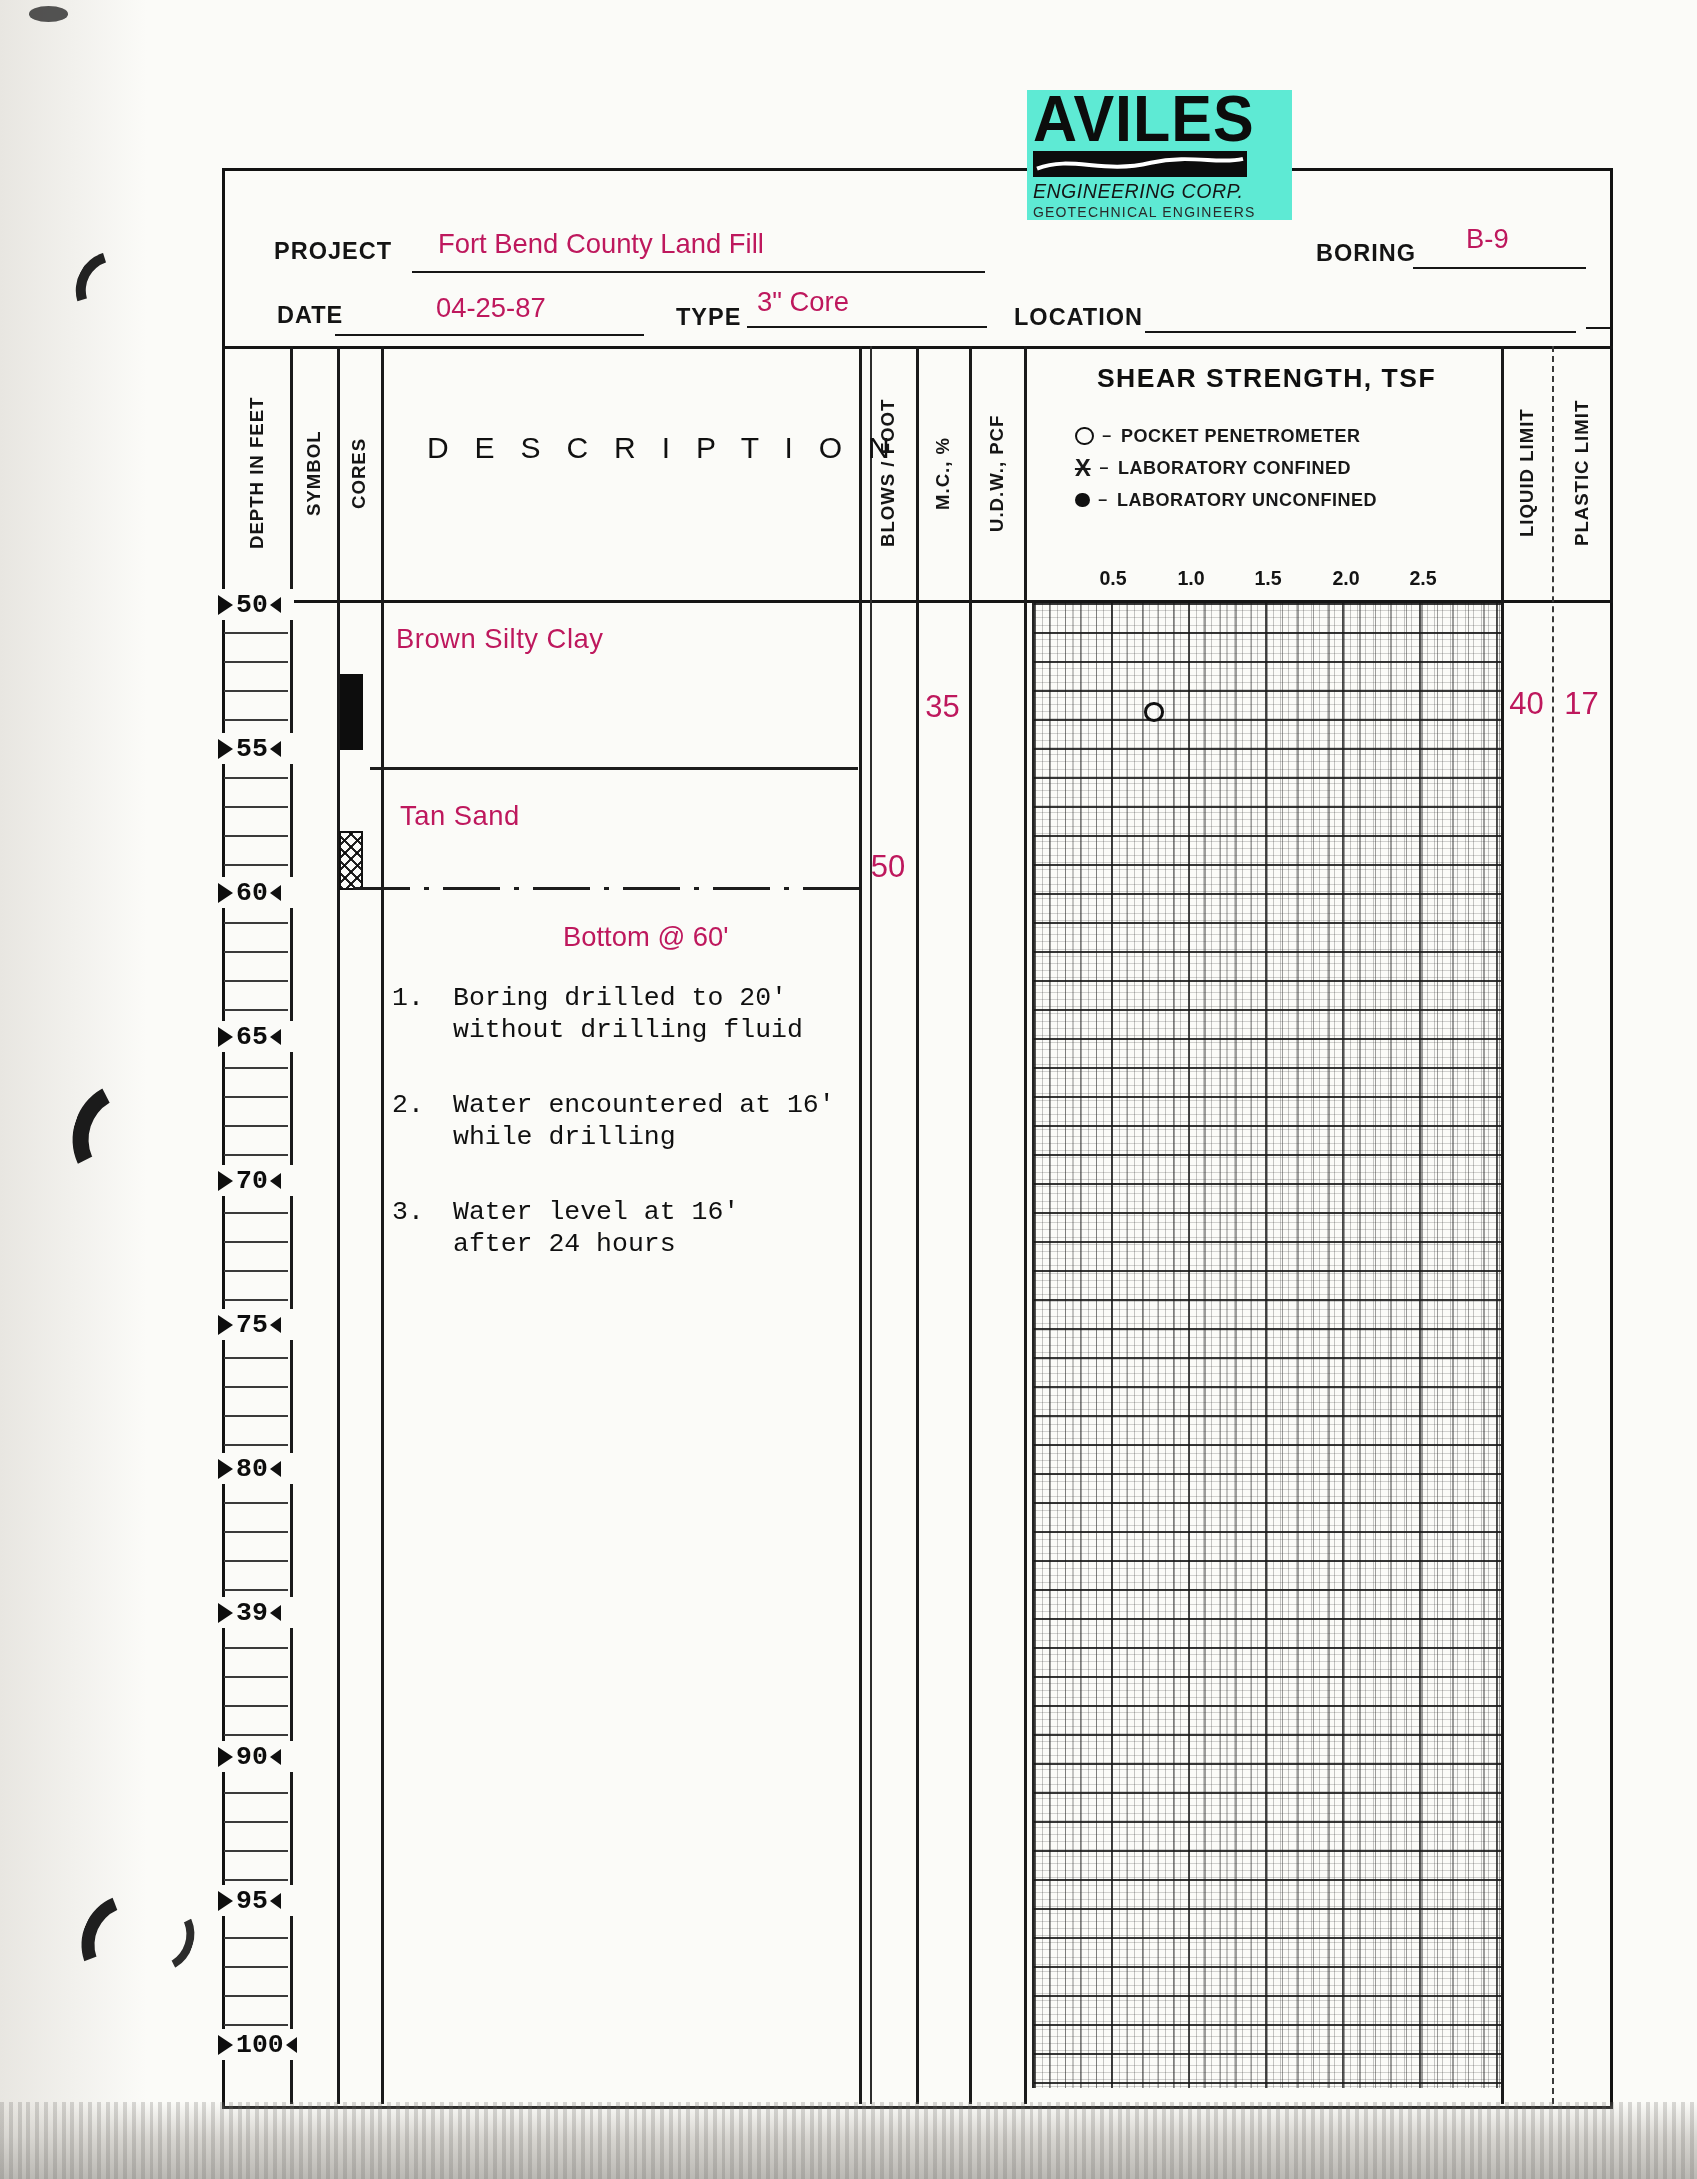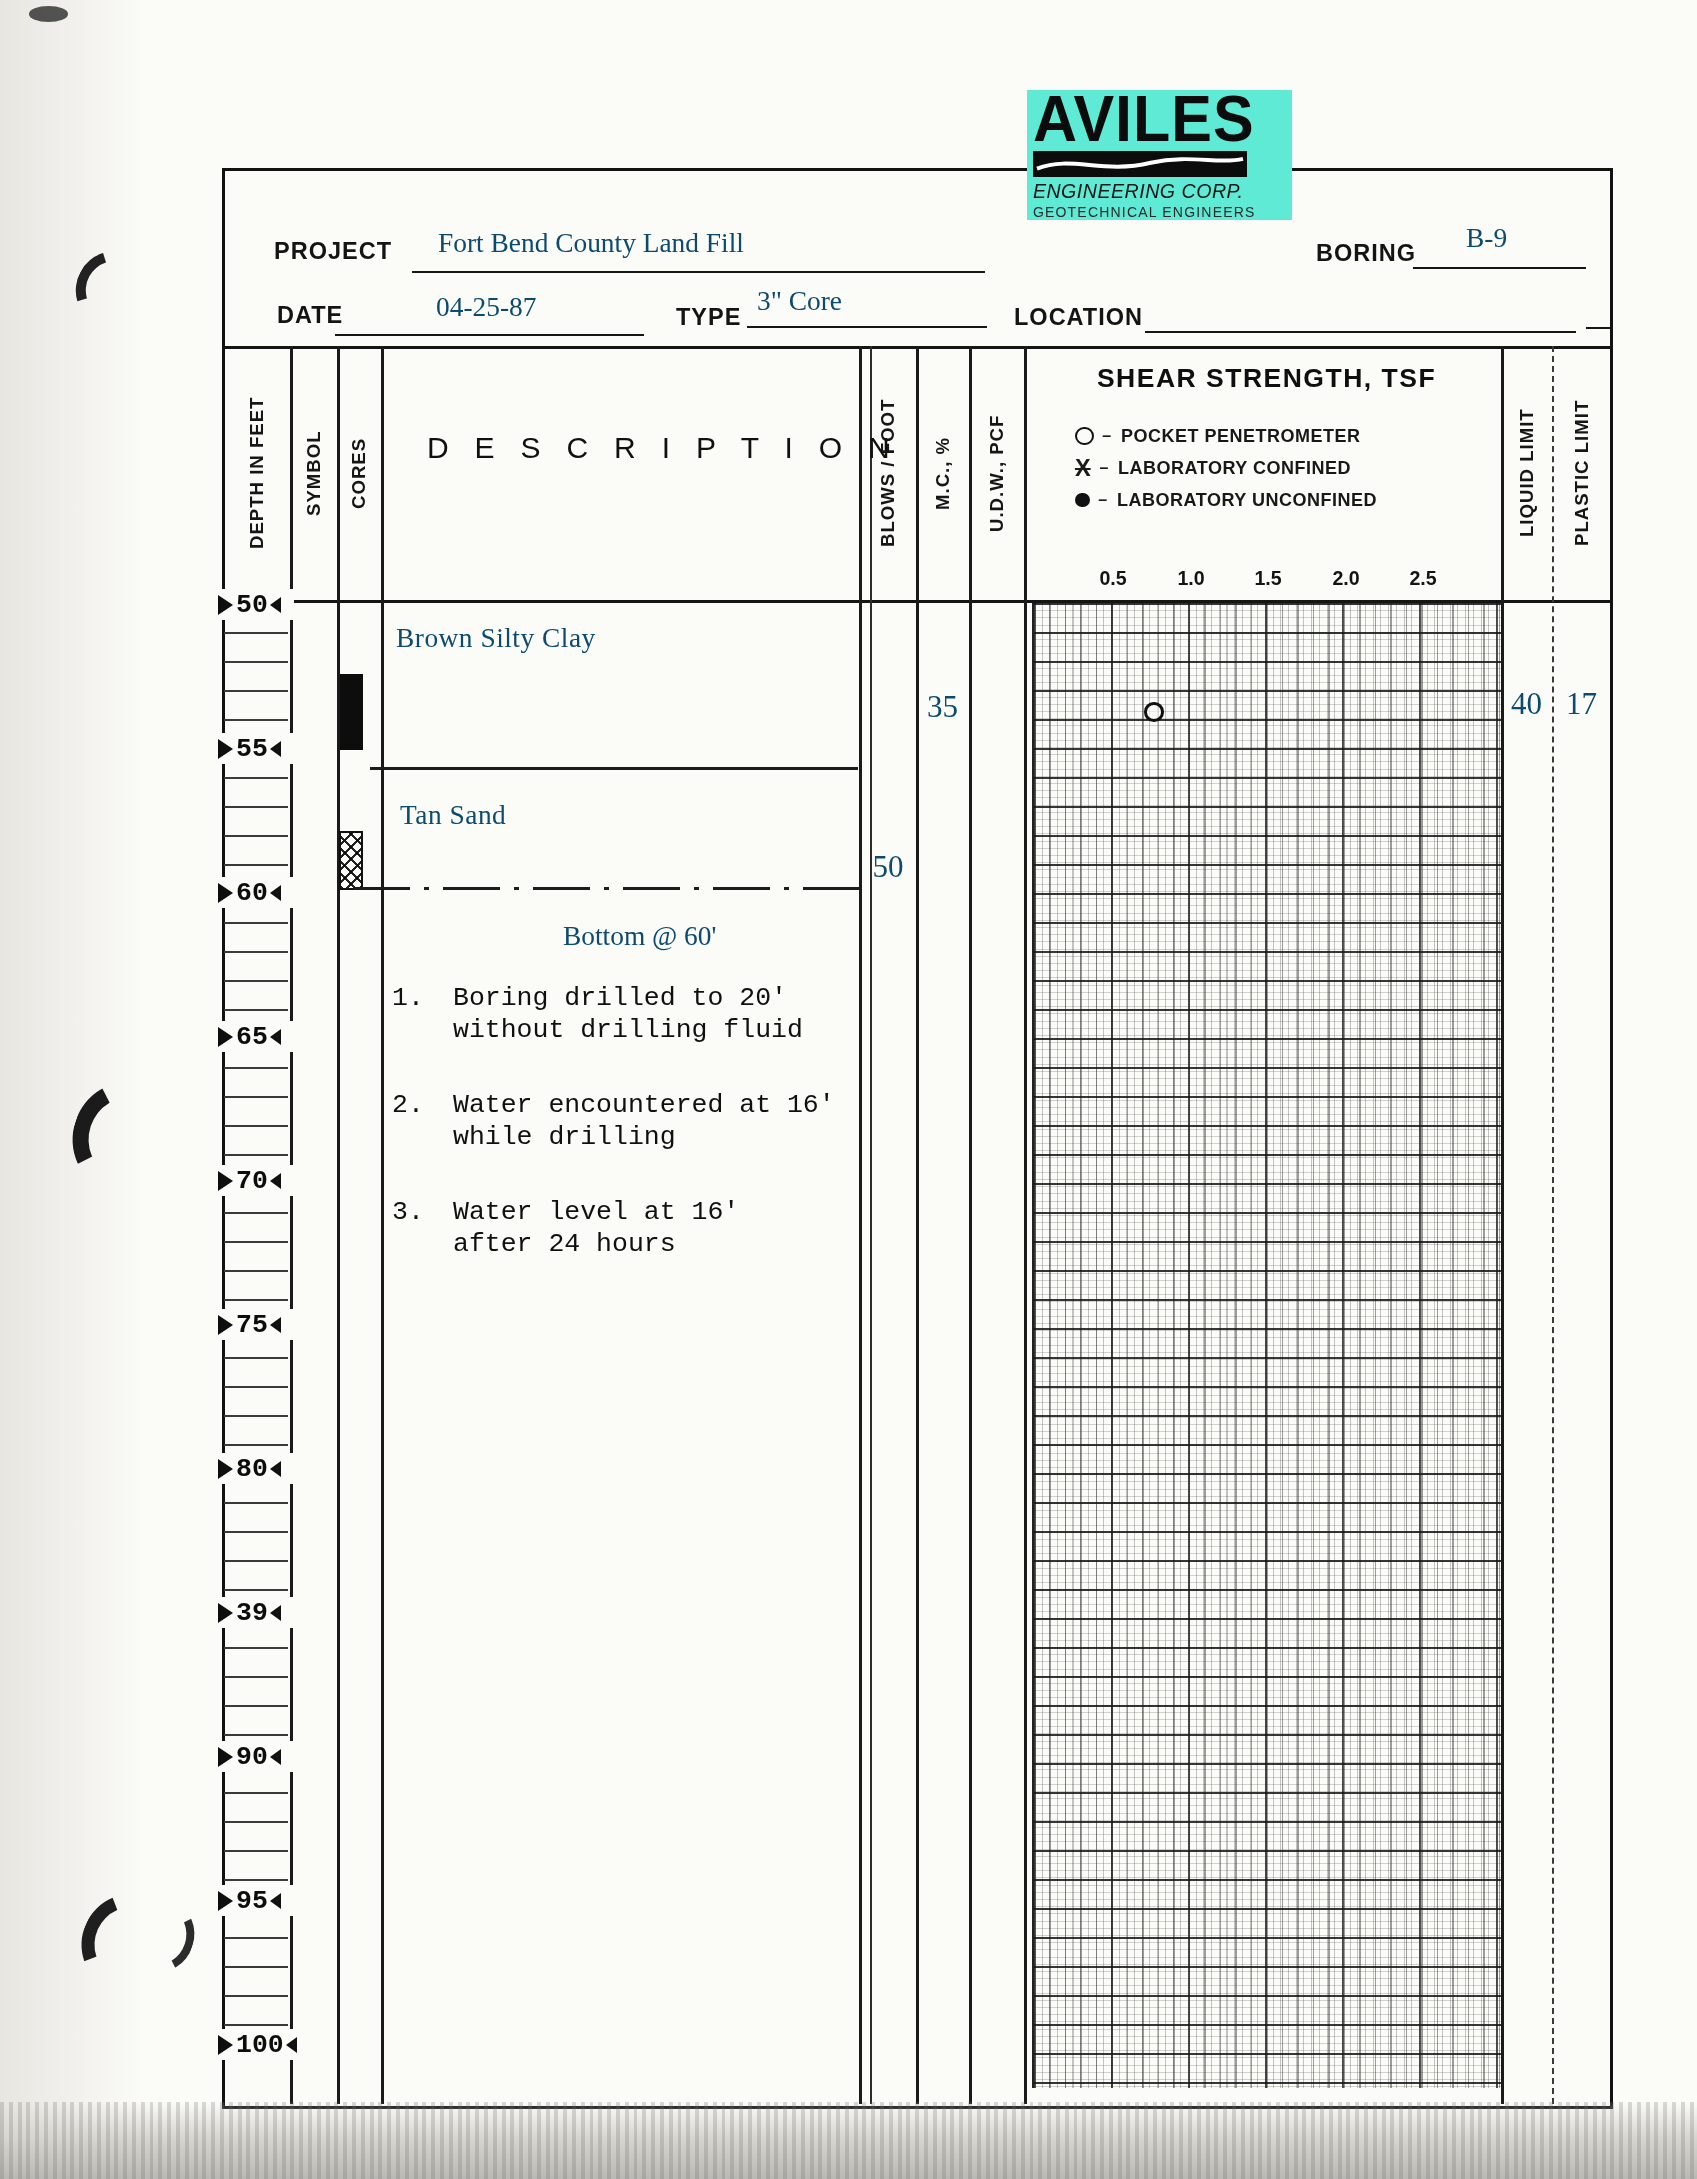--- a/index.html
+++ b/index.html
@@ -23,21 +23,21 @@
   
   .logo{position:absolute;left:1027px;top:90px;width:253px;background:#5eead4;z-index:5;text-align:left;padding:0 5.9px;}
   .logo-name{font-weight:900;font-size:61px;letter-spacing:1px;line-height:59px;color:#0c0c0c;
     font-family:"Liberation Sans",sans-serif;transform:scaleY(1.05);}
   .logo-bar{width:214px;height:25.5px;background:#0c0c0c;margin-top:2px;position:relative;}
   .logo-bar svg{position:absolute;inset:0;}
   .logo-sub1{font-style:italic;font-size:19.6px;letter-spacing:0.5px;margin-top:3.9px;color:#151515;}
   .logo-sub2{font-size:14px;letter-spacing:1.2px;color:#2a2a2a;margin-top:1px;}
 
   .flabel{position:absolute;font-weight:bold;font-size:23.5px;letter-spacing:1px;color:#141414;}
-  .typed{font-family:Liberation Serif, serif;color:#0c4a6e;}
+  .typed{font-family:Liberation Sans, sans-serif;color:#be185d;}
   .fvalue{position:absolute;font-size:27.4px;}
   .uline{position:absolute;height:0;border-top:2px solid #161616;}
 
   
   .frame{position:absolute;left:222px;top:168px;width:1391px;height:1941px;
     border:3.9px solid #121212;box-sizing:border-box;background:transparent;}
   .hline{position:absolute;height:2.9px;background:#151515;}
   .vline{position:absolute;width:2.9px;background:#1a1a1a;}
   .vline-thin{position:absolute;width:1.5px;background:#2c2c2c;}
   .vline-dash{position:absolute;width:0;border-left:2.9px dashed #3a3a3a;}

